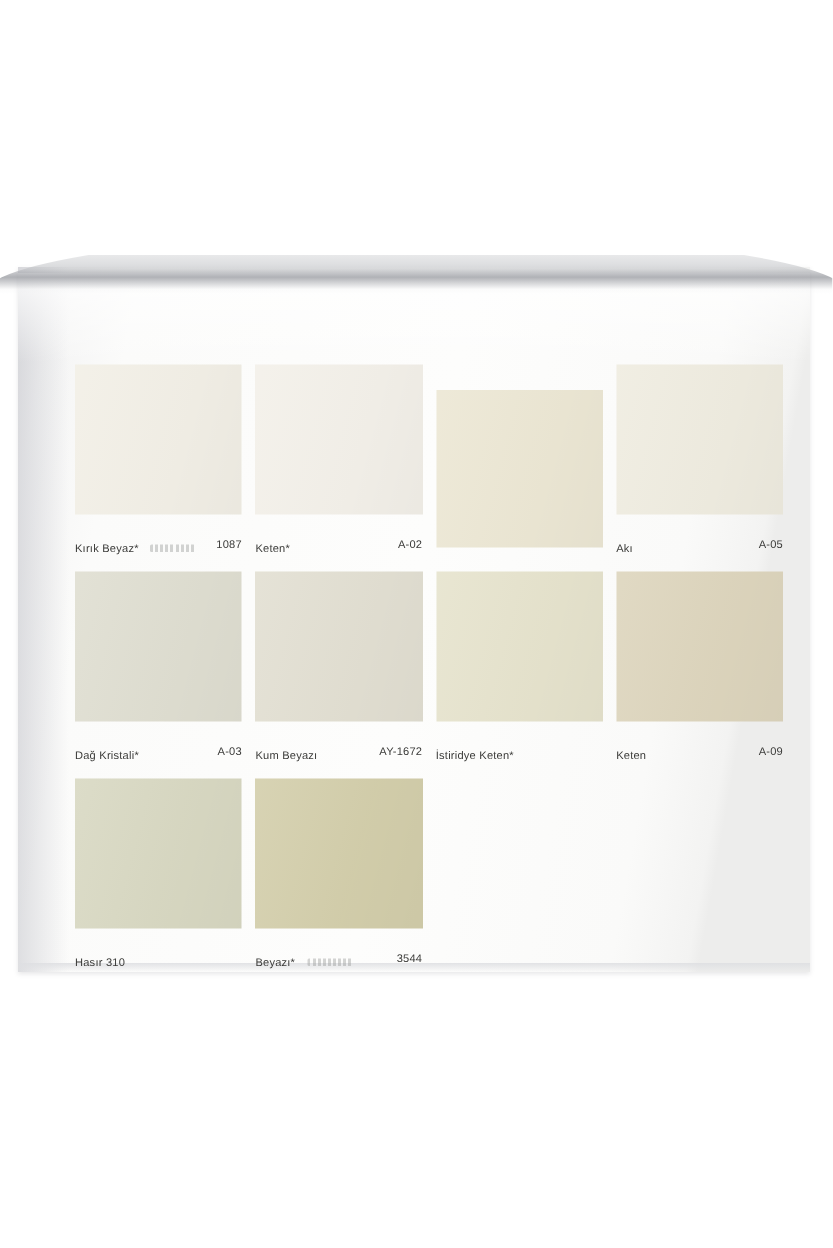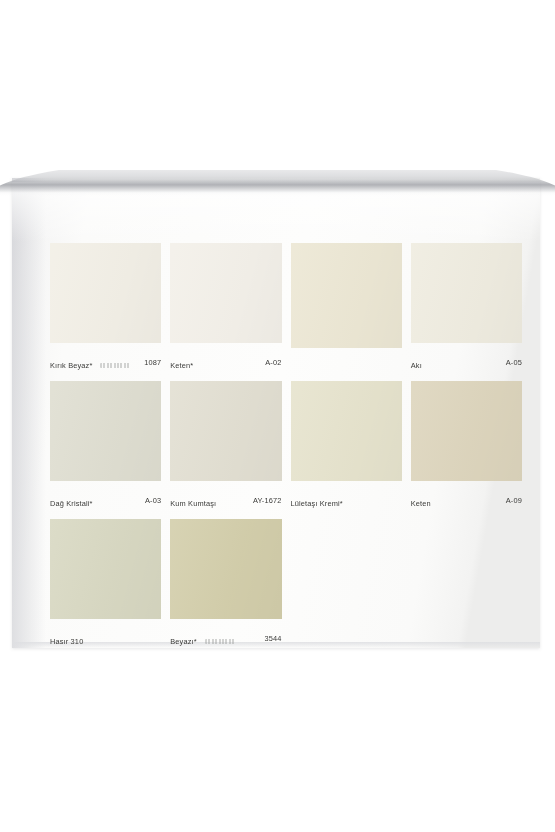--- a/index.html
+++ b/index.html
@@ -107,20 +107,21 @@
     grid-template-columns: repeat(4, 1fr);
     grid-template-rows: repeat(3, 138px);
     column-gap: 9px;
     row-gap: 0px;
   }
 
   .swatch-cell {
     position: relative;
     display: flex;
     flex-direction: column;
+    justify-content: center;
   }
   .swatch-chip {
     width: 100%;
     height: 105px;
     position: relative;
   }
   .swatch-chip::after {
     
     content: "";
     position: absolute;
@@ -211,28 +212,28 @@
       <div class="swatch-cell col-1">
         <div class="swatch-chip" style="background: rgb(223, 222, 209);"></div>
         <div class="swatch-caption">
           <span class="swatch-name">Dağ Kristali*</span>
           <span class="swatch-code">A-03</span>
         </div>
       </div>
       <div class="swatch-cell col-2">
         <div class="swatch-chip" style="background: rgb(226, 223, 210);"></div>
         <div class="swatch-caption">
-          <span class="swatch-name">Kum Kumtaşı</span>
+          <span class="swatch-name">Kum Beyazı</span>
           <span class="swatch-code">AY-1672</span>
         </div>
       </div>
       <div class="swatch-cell col-4">
         <div class="swatch-chip" style="background: rgb(230, 227, 205);"></div>
         <div class="swatch-caption">
-          <span class="swatch-name">Lületaşı Kremi*</span>
+          <span class="swatch-name">İstiridye Keten*</span>
           <span class="swatch-code"></span>
         </div>
       </div>
       <div class="swatch-cell col-1">
         <div class="swatch-chip" style="background: rgb(221, 213, 189);"></div>
         <div class="swatch-caption">
           <span class="swatch-name">Keten</span>
           <span class="swatch-code">A-09</span>
         </div>
       </div>

